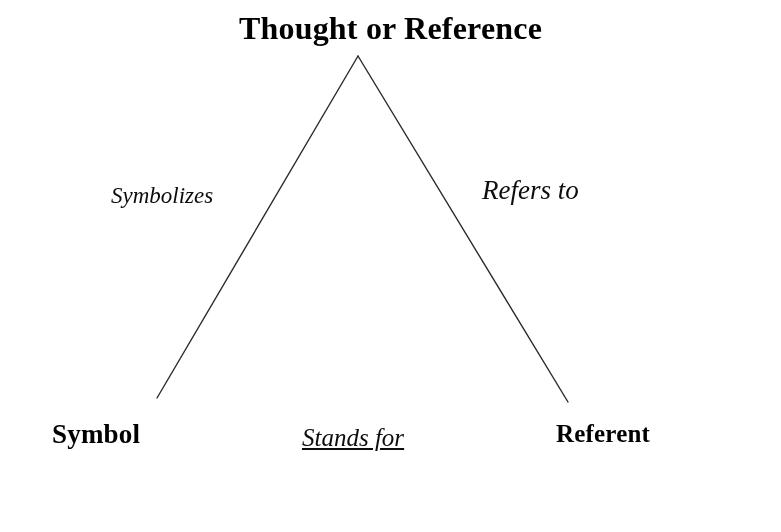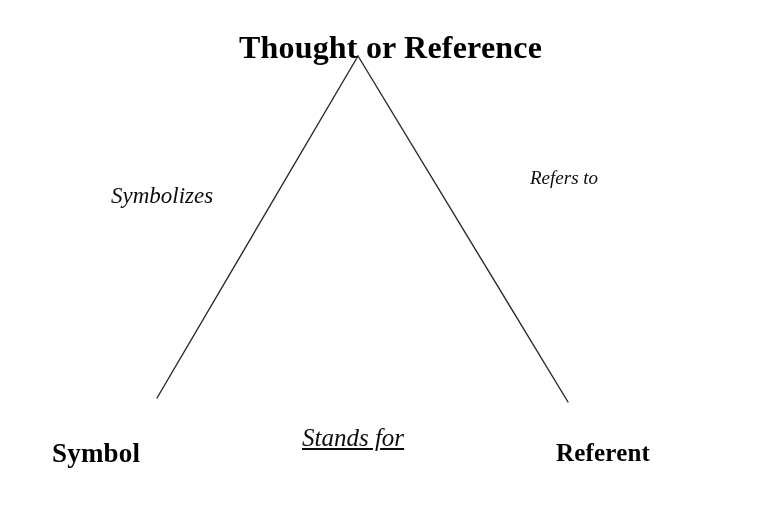--- a/index.html
+++ b/index.html
@@ -20,21 +20,20 @@
   }
   .label {
     position: absolute;
     white-space: nowrap;
     line-height: 1;
   }
   
   .vertex-label {
     font-weight: 700;
     color: #000000;
-    margin-top: 19px;
   }
   #apex-label {
     left: 0;
     right: 0;
     top: 12px;
     text-align: center;
     font-size: 32px;
     letter-spacing: 0.2px;
   }
   #symbol-label {
@@ -55,23 +54,22 @@
     font-weight: 400;
     color: #0d0d0d;
   }
   #symbolizes-label {
     left: 111px;
     top: 184px;
     font-size: 23px;
   }
   #refers-label {
     left: 482px;
-    top: 168px;
-    font-size: 19px;
-    margin-left: 48px;
+    top: 177px;
+    font-size: 27px;
   }
   #stands-for-label {
     left: 302px;
     top: 425px;
     font-size: 25px;
     text-decoration: underline;
   }
   
   #triangle-svg {
     position: absolute;

